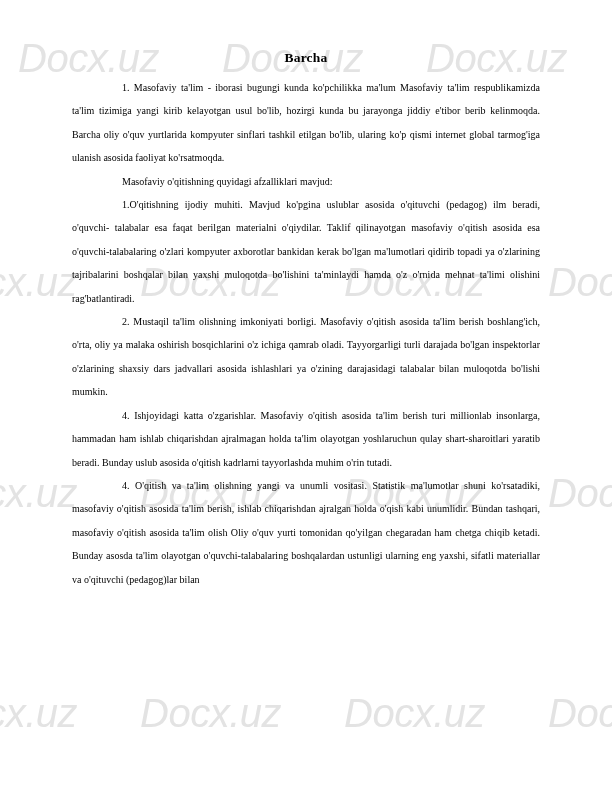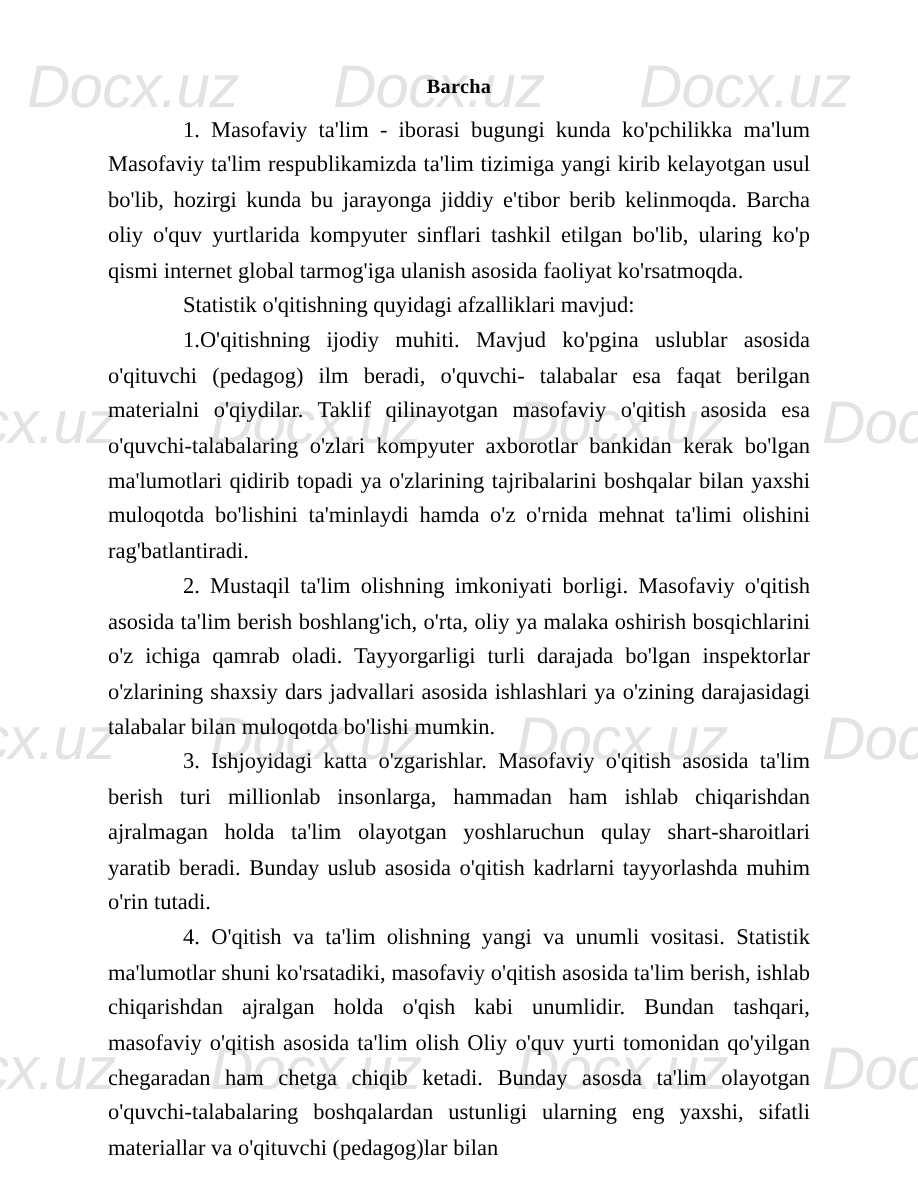--- a/index.html
+++ b/index.html
@@ -67,21 +67,21 @@
     position: absolute;
     top: 76px;
     left: 72px;
     width: 468px;
   }
   .para {
     margin: 0 0 0 0;
     text-align: justify;
     text-justify: inter-word;
     text-indent: 50px;
-    font-size: 15px;
+    font-size: 10px;
     line-height: 23.4px;
     color: #000000;
     hyphens: none;
   }
   .para.no-indent { text-indent: 50px; }
 </style>
 </head>
 <body>
 
 <div id="watermark-layer">
@@ -103,20 +103,20 @@
   </div>
 
 </div>
 
 <div id="page-content">
 
   <div id="doc-title">Barcha</div>
 
   <div id="body-text">
     <p class="para">1. Masofaviy ta'lim - iborasi bugungi kunda ko'pchilikka ma'lum Masofaviy ta'lim respublikamizda ta'lim tizimiga yangi kirib kelayotgan usul bo'lib, hozirgi kunda bu jarayonga jiddiy e'tibor berib kelinmoqda. Barcha oliy o'quv yurtlarida kompyuter sinflari tashkil etilgan bo'lib, ularing ko'p qismi internet global tarmog'iga ulanish asosida faoliyat ko'rsatmoqda.</p>
-    <p class="para no-indent">Statistik o'qitishning quyidagi afzalliklari mavjud:</p>
+    <p class="para no-indent">Masofaviy o'qitishning quyidagi afzalliklari mavjud:</p>
     <p class="para">1.O'qitishning ijodiy muhiti. Mavjud ko'pgina uslublar asosida o'qituvchi (pedagog) ilm beradi, o'quvchi- talabalar esa faqat berilgan materialni o'qiydilar. Taklif qilinayotgan masofaviy o'qitish asosida esa o'quvchi-talabalaring o'zlari kompyuter axborotlar bankidan kerak bo'lgan ma'lumotlari qidirib topadi ya o'zlarining tajribalarini boshqalar bilan yaxshi muloqotda bo'lishini ta'minlaydi hamda o'z o'rnida mehnat ta'limi olishini rag'batlantiradi.</p>
     <p class="para">2. Mustaqil ta'lim olishning imkoniyati borligi. Masofaviy o'qitish asosida ta'lim berish boshlang'ich, o'rta, oliy ya malaka oshirish bosqichlarini o'z ichiga qamrab oladi. Tayyorgarligi turli darajada bo'lgan inspektorlar o'zlarining shaxsiy dars jadvallari asosida ishlashlari ya o'zining darajasidagi talabalar bilan muloqotda bo'lishi mumkin.</p>
-    <p class="para">3. Ishjoyidagi katta o'zgarishlar. Masofaviy o'qitish asosida ta'lim berish turi millionlab insonlarga, hammadan ham ishlab chiqarishdan ajralmagan holda ta'lim olayotgan yoshlaruchun qulay shart-sharoitlari yaratib beradi. Bunday uslub asosida o'qitish kadrlarni tayyorlashda muhim o'rin tutadi.</p>
+    <p class="para">4. Ishjoyidagi katta o'zgarishlar. Masofaviy o'qitish asosida ta'lim berish turi millionlab insonlarga, hammadan ham ishlab chiqarishdan ajralmagan holda ta'lim olayotgan yoshlaruchun qulay shart-sharoitlari yaratib beradi. Bunday uslub asosida o'qitish kadrlarni tayyorlashda muhim o'rin tutadi.</p>
     <p class="para">4. O'qitish va ta'lim olishning yangi va unumli vositasi. Statistik ma'lumotlar shuni ko'rsatadiki, masofaviy o'qitish asosida ta'lim berish, ishlab chiqarishdan ajralgan holda o'qish kabi unumlidir. Bundan tashqari, masofaviy o'qitish asosida ta'lim olish Oliy o'quv yurti tomonidan qo'yilgan chegaradan ham chetga chiqib ketadi. Bunday asosda ta'lim olayotgan o'quvchi-talabalaring boshqalardan ustunligi ularning eng yaxshi, sifatli materiallar va o'qituvchi (pedagog)lar bilan</p>
   </div>
 
 </div>
 
 </body></html>

